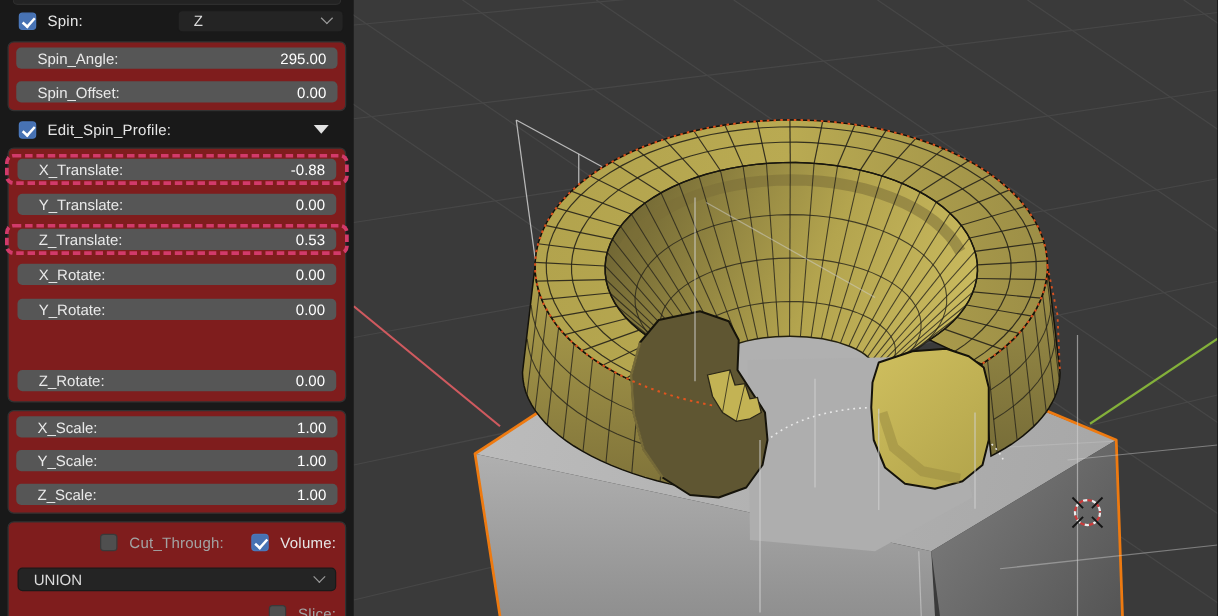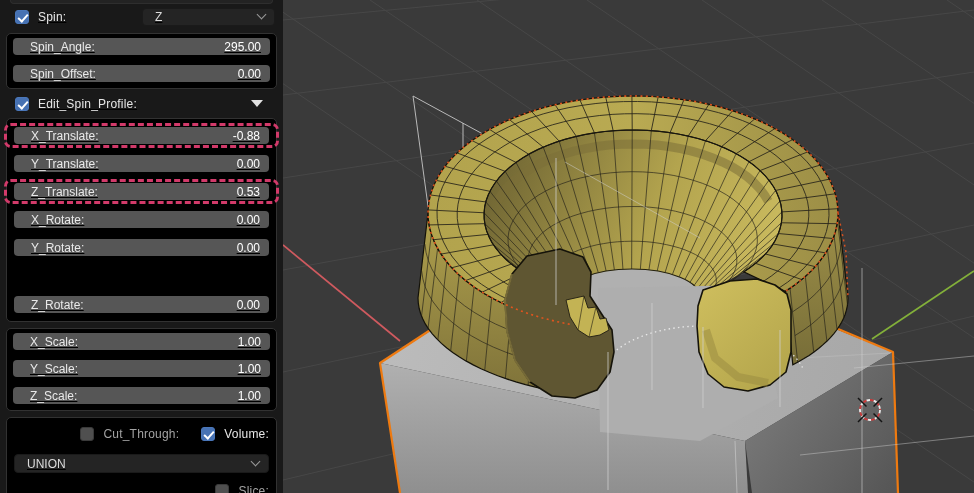--- a/index.html
+++ b/index.html
@@ -1,36 +1,36 @@
 <!DOCTYPE html>
 <html><head>
 <meta charset="utf-8">
 <style>
   html,body{margin:0;padding:0;background:#111;}
   .app{position:relative;width:974px;height:493px;background:#191919;overflow:hidden;
        font-family:"Liberation Sans",sans-serif;-webkit-font-smoothing:antialiased;}
-  .panel{position:absolute;left:0;top:0;width:283px;height:493px;background:#191919;overflow:hidden;text-decoration:underline;}
+  .panel{position:absolute;left:0;top:0;width:283px;height:493px;background:#191919;overflow:hidden;}
   .viewport{position:absolute;left:283px;top:0;width:691px;height:493px;background:#3a3a3a;}
   .sliver{height:3px;margin:0 10px 3px 10px;border:1px solid #2e2e2e;border-top:none;
           border-radius:0 0 4px 4px;background:#232323;}
   .row{display:flex;align-items:center;margin:4px 8px 8px 8px;height:17px;}
   .row.tight{margin-bottom:6px;text-align:right;}
   .cb{width:14px;height:14px;border-radius:3px;background:#4f4f4f;border:1px solid #3a3a3a;
       box-sizing:border-box;flex:none;margin-left:7px;position:relative;}
   .cb.checked{background:#4772b3;border-color:#4a77ba;}
   .cb.checked::after{content:"";position:absolute;left:4px;top:1px;width:4px;height:8px;
       border:solid #fff;border-width:0 2px 2px 0;transform:rotate(42deg);}
   .lbl{margin-left:9px;font-size:12px;color:#e6e6e6;letter-spacing:.2px;}
   .lbl.dim{color:#a3a3a3;}
   .dd{margin-left:auto;width:133px;height:18px;background:#242424;border:1px solid #1a1a1a;
       border-radius:4px;display:flex;align-items:center;padding:0 9px 0 12px;box-sizing:border-box;
       color:#dcdcdc;font-size:12px;}
   .chev{margin-left:auto;width:6px;height:6px;border:solid #9a9a9a;border-width:0 1.6px 1.6px 0;
         transform:rotate(45deg);margin-top:-4px;flex:none;}
-  .gbox{margin:0 6px 6px 6px;border:1px solid #323232;background:#000000;border-radius:5px;
+  .gbox{margin:0 6px 6px 6px;border:1px solid #323232;background:#7f1d1d;border-radius:5px;
         padding:4px 5px 6px 5px;}
   .gbox.gb2{padding:4px 5px;}
   .gbox.gb4{margin-bottom:0;padding:2px 5px 6px 5px;}
   .slider{height:17px;background:#565656;border-radius:4px;display:flex;align-items:center;
           padding:0 9px 0 17px;font-size:12px;margin:0 1px 10px 1px;}
   .slider:last-child{margin-bottom:0;}
   .sl{color:#e9e9e9;} .sv{margin-left:auto;color:#fff;}
   .wrap{border:3px dashed transparent;border-radius:7px;padding:1px 0;margin:0 -8px 3px -8px;}
   .wrap:last-child{margin-bottom:0;margin-top:32px;}
   .wrap.hl{border-color:#d23a6a;}

